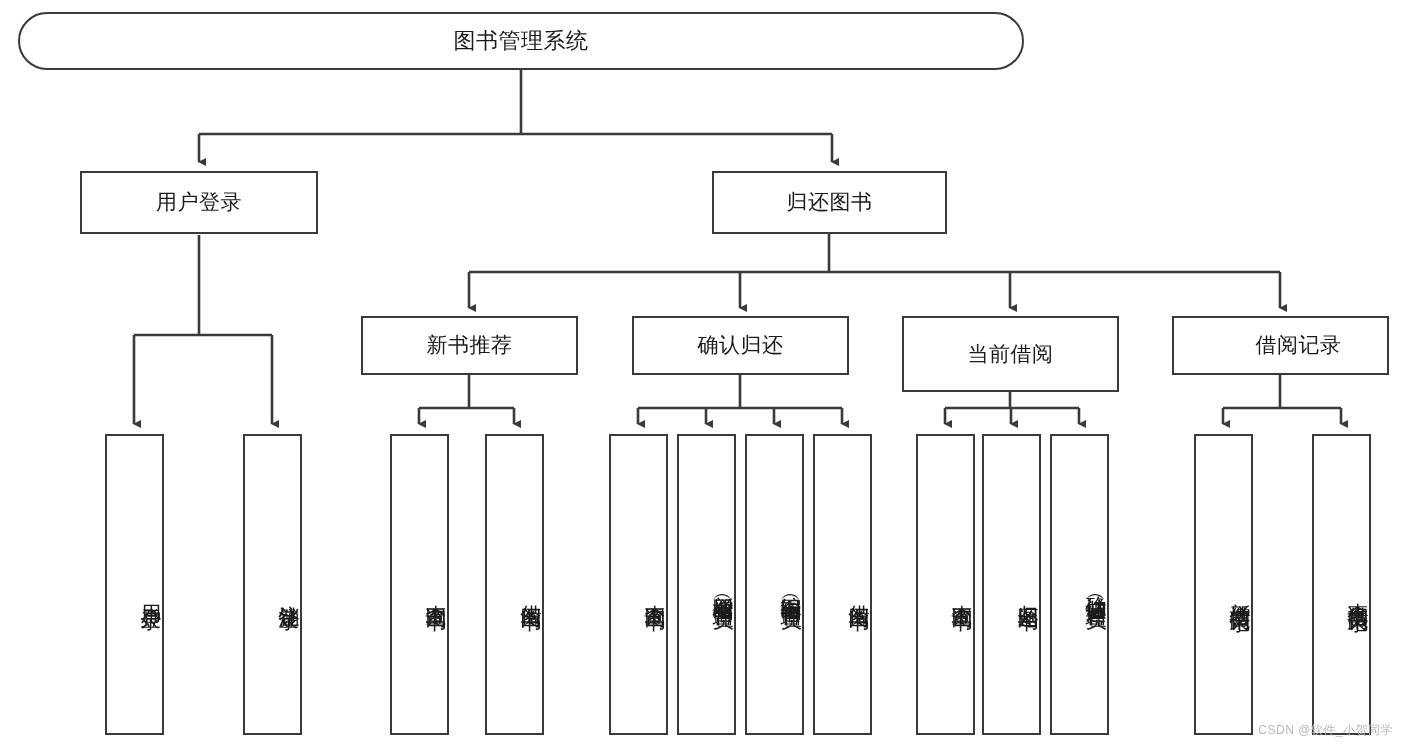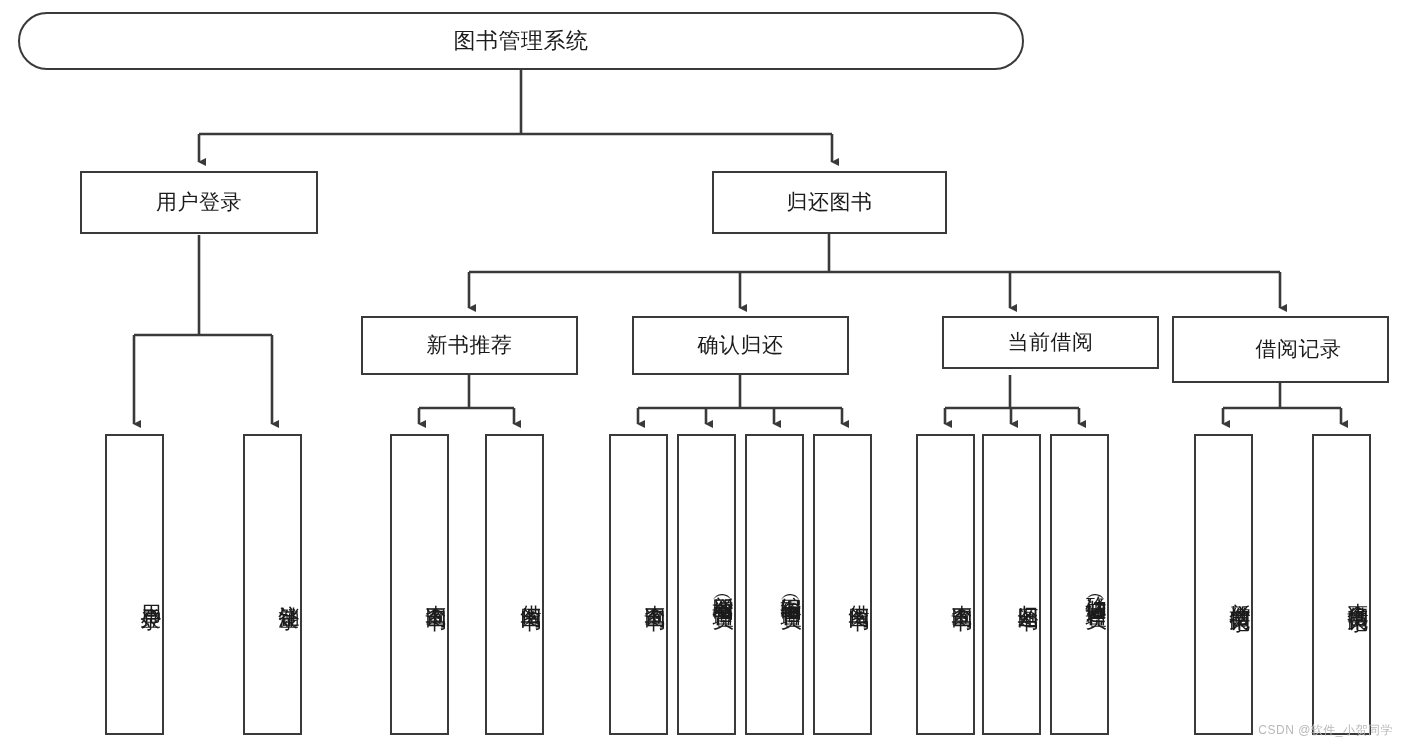--- a/index.html
+++ b/index.html
@@ -122,23 +122,23 @@
   <div class="node root" style="left:18px; top:12px; width:1006px; height:58px;">图书管理系统</div>
 
   <div class="node" style="left:80px; top:171px; width:238px; height:63px;">用户登录</div>
 
   <div class="node" style="left:712px; top:171px; width:235px; height:63px;">归还图书</div>
 
   <div class="node" style="left:361px; top:316px; width:217px; height:59px;">新书推荐</div>
 
   <div class="node" style="left:632px; top:316px; width:217px; height:59px;">确认归还</div>
 
-  <div class="node" style="left:902px; top:316px; width:217px; height:53px;margin-left:40px;">当前借阅</div>
+  <div class="node" style="left:902px; top:316px; width:217px; height:76px;">当前借阅</div>
 
-  <div class="node" style="left:1172px; top:316px; width:217px; height:67px;padding-left:36px;">借阅记录</div>
+  <div class="node" style="left:1172px; top:316px; width:217px; height:59px;padding-left:36px;">借阅记录</div>
 
   <div class="node leaf" style="left:105px; top:434px; width:59px; height:301px;">用户登录</div>
 
   <div class="node leaf" style="left:243px; top:434px; width:59px; height:301px;">注销登录</div>
 
   <div class="node leaf" style="left:390px; top:434px; width:59px; height:301px;">查询图书</div>
 
   <div class="node leaf" style="left:485px; top:434px; width:59px; height:301px;">借阅图书</div>
 
   <div class="node leaf" style="left:609px; top:434px; width:59px; height:301px;">查询图书</div>

